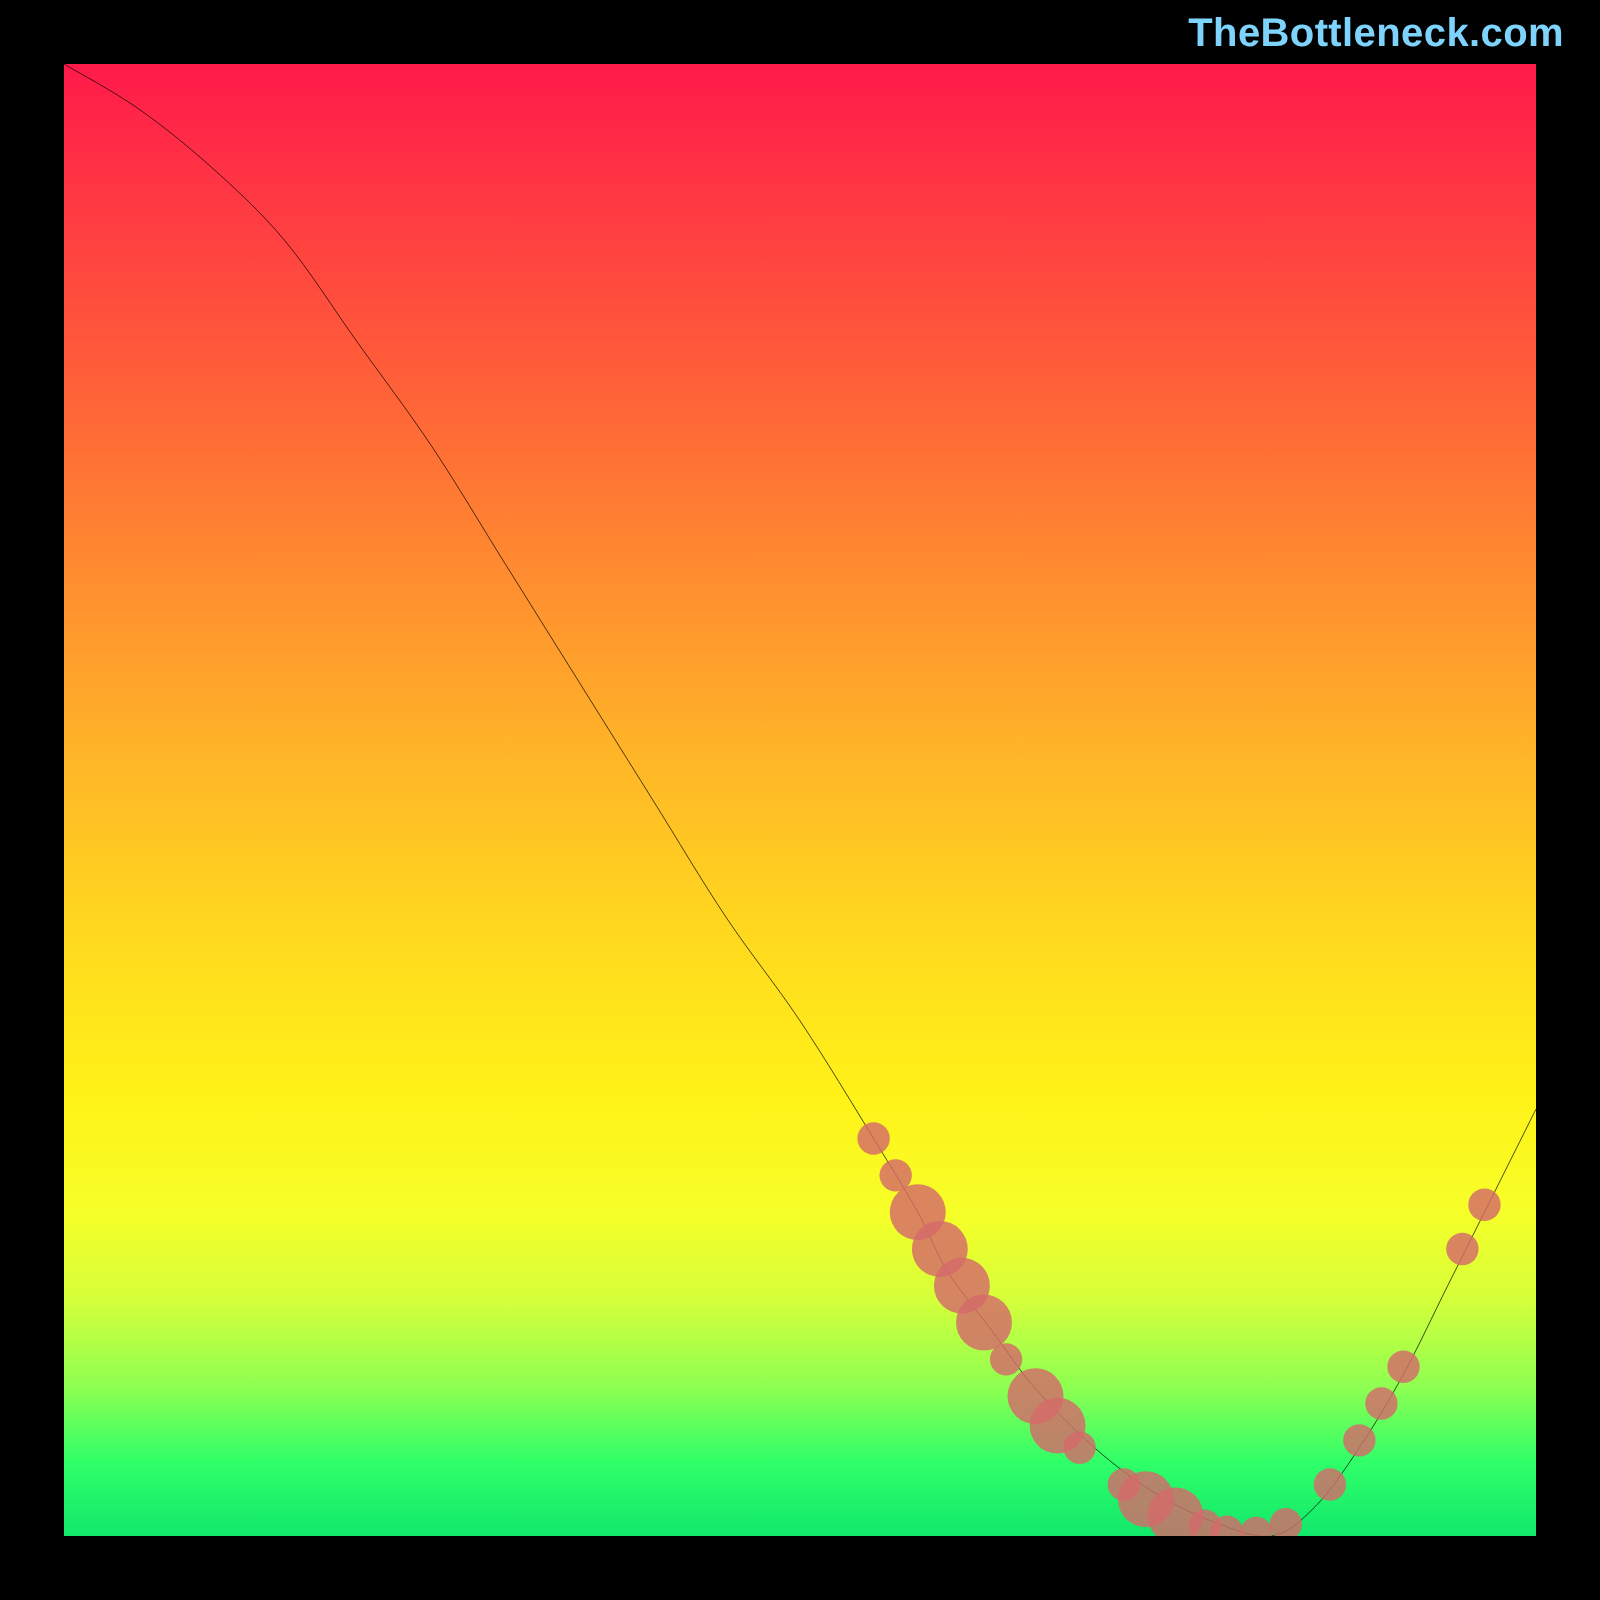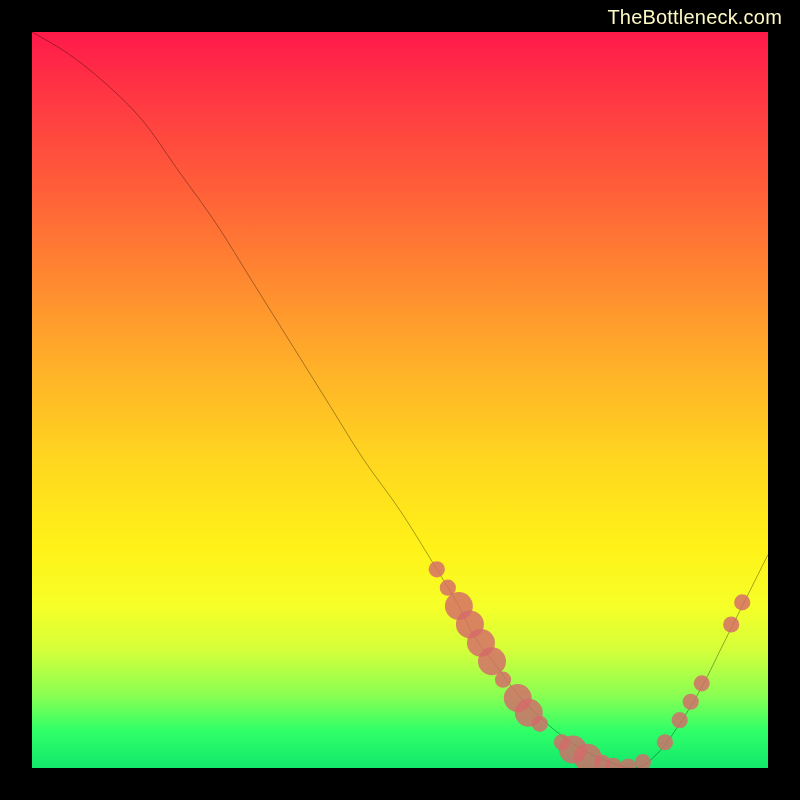--- a/index.html
+++ b/index.html
@@ -4,22 +4,22 @@
 <style>
   * { margin: 0; padding: 0; box-sizing: border-box; }
   html, body { width: 800px; height: 800px; overflow: hidden; }
   body { background: #000000; font-family: Arial, Helvetica, sans-serif; position: relative; }
 
   .watermark {
     position: absolute;
     top: 6px;
     right: 18px;
     font-size: 20px;
-    font-weight: 400;
-    color: #fef9c3;
+    font-weight: 700;
+    color: #7dd3fc;
     letter-spacing: 0.2px;
     z-index: 5;
   }
 
   .plot-wrap {
     position: absolute;
     left: 32px;
     top: 32px;
     width: 736px;
     height: 736px;

